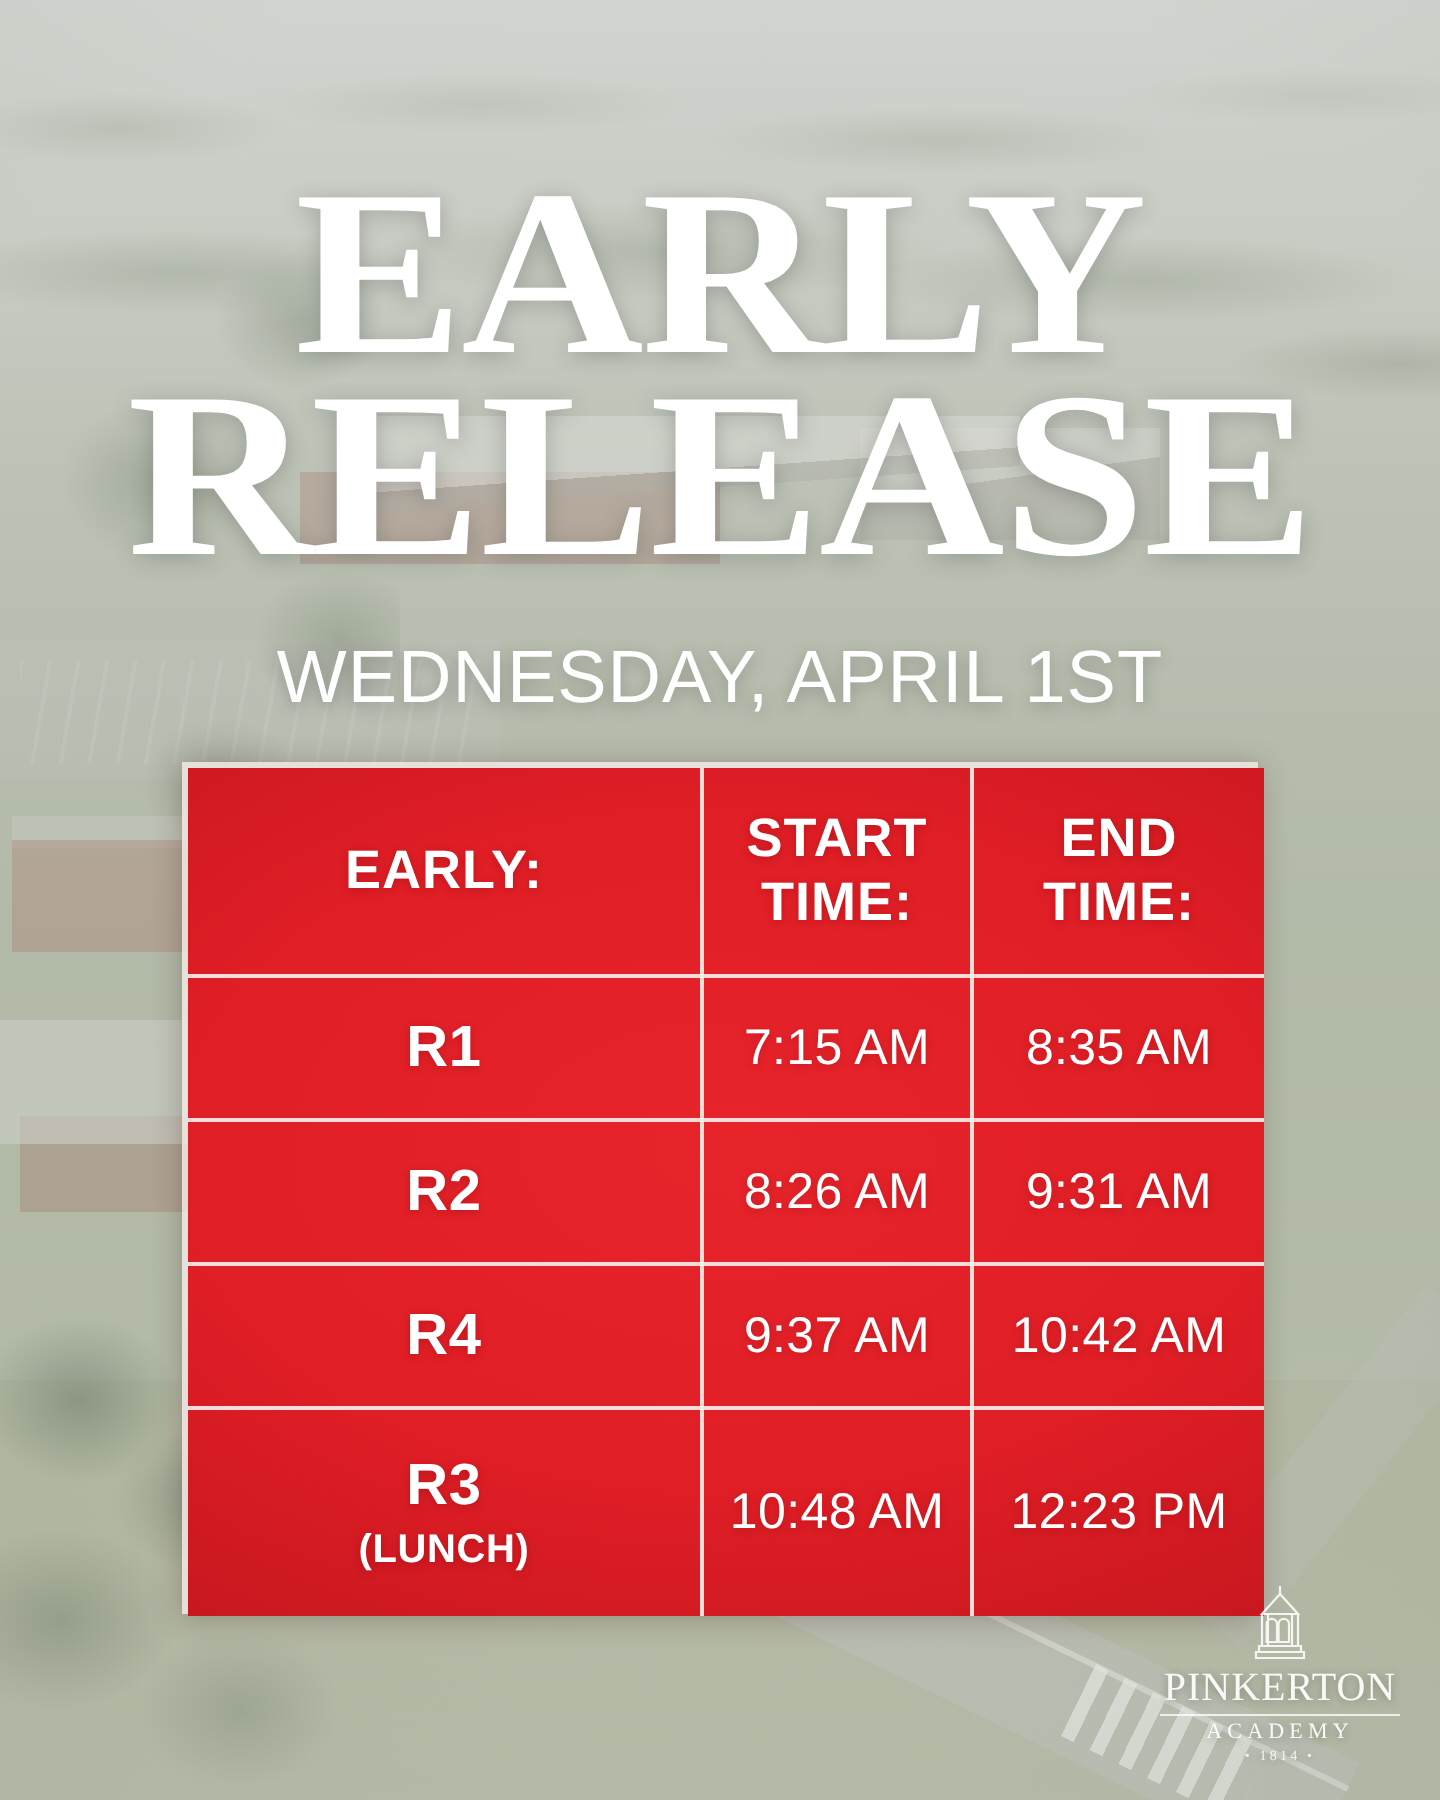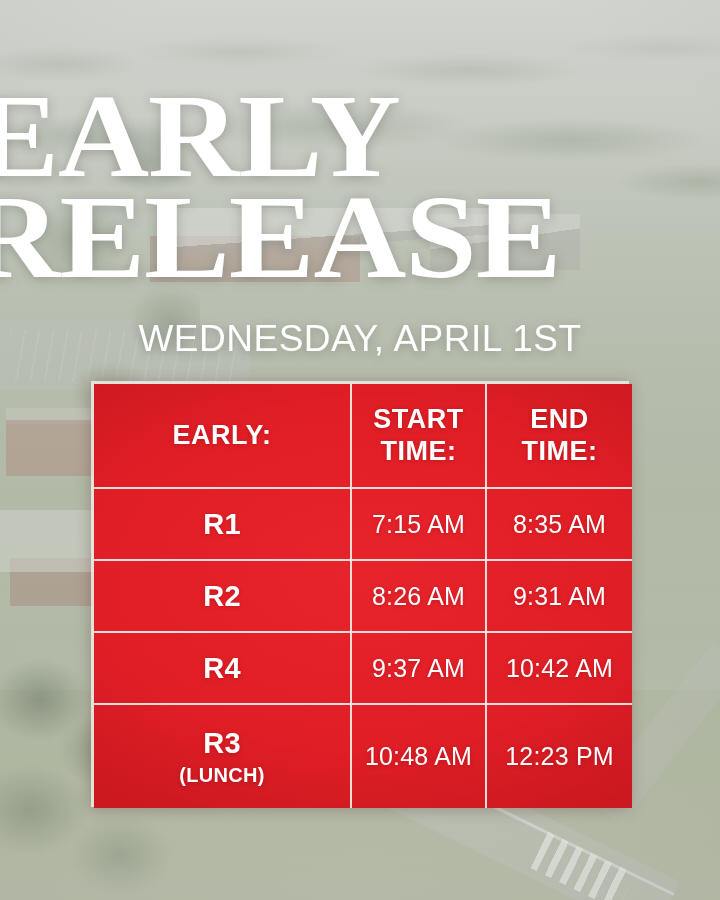--- a/index.html
+++ b/index.html
@@ -170,21 +170,21 @@
 
   
   .content {
     position: absolute; inset: 0;
   }
 
   .headline {
     position: absolute;
     left: 0; right: 0;
     top: 86px;
-    text-align: left;
+    text-align: center;
     color: #ffffff;
     font-family: "Liberation Serif", "DejaVu Serif", serif;
     font-weight: 700;
     font-size: 118px;
     line-height: 0.86;
     letter-spacing: -1px;
     text-shadow: 0 2px 10px rgba(60,66,58,.30);
     white-space: nowrap;
   }
   .headline .l1 { display: block; transform: scaleX(1.07); }
@@ -392,15 +392,32 @@
               <span>R3</span>
               <span class="sub">(LUNCH)</span>
             </td>
             <td class="cell-time">10:48 AM</td>
             <td class="cell-time">12:23 PM</td>
           </tr>
         </tbody>
       </table>
     </div>
 
+    <div class="logo">
+      <svg class="logo-tower" width="34" height="40" viewBox="0 0 34 40">
+        <g fill="none" stroke="#ffffff" stroke-width="1.1" opacity="0.95">
+          <path d="M17 1 L17 5"></path>
+          <path d="M17 5 L8 15 L26 15 Z"></path>
+          <path d="M8 15 L8 31 L26 31 L26 15"></path>
+          <path d="M6.5 31 L27.5 31 L27.5 34 L6.5 34 Z"></path>
+          <path d="M5 34 L29 34 L29 37 L5 37 Z"></path>
+          <path d="M12.5 20 a2.6 2.6 0 0 1 5.2 0 L17.7 29 L12.5 29 Z" transform="translate(-2.2,0)"></path>
+          <path d="M18.5 20 a2.6 2.6 0 0 1 5.2 0 L23.7 29 L18.5 29 Z" transform="translate(-2.2,0)"></path>
+          <path d="M11 15 L11 31 M23 15 L23 31"></path>
+        </g>
+      </svg>
+      <div class="logo-name">PINKERTON</div>
+      <div class="logo-sub">ACADEMY</div>
+      <div class="logo-year">• 1814 •</div>
+    </div>
 
   </div>
 </div>
 
 </body></html>

